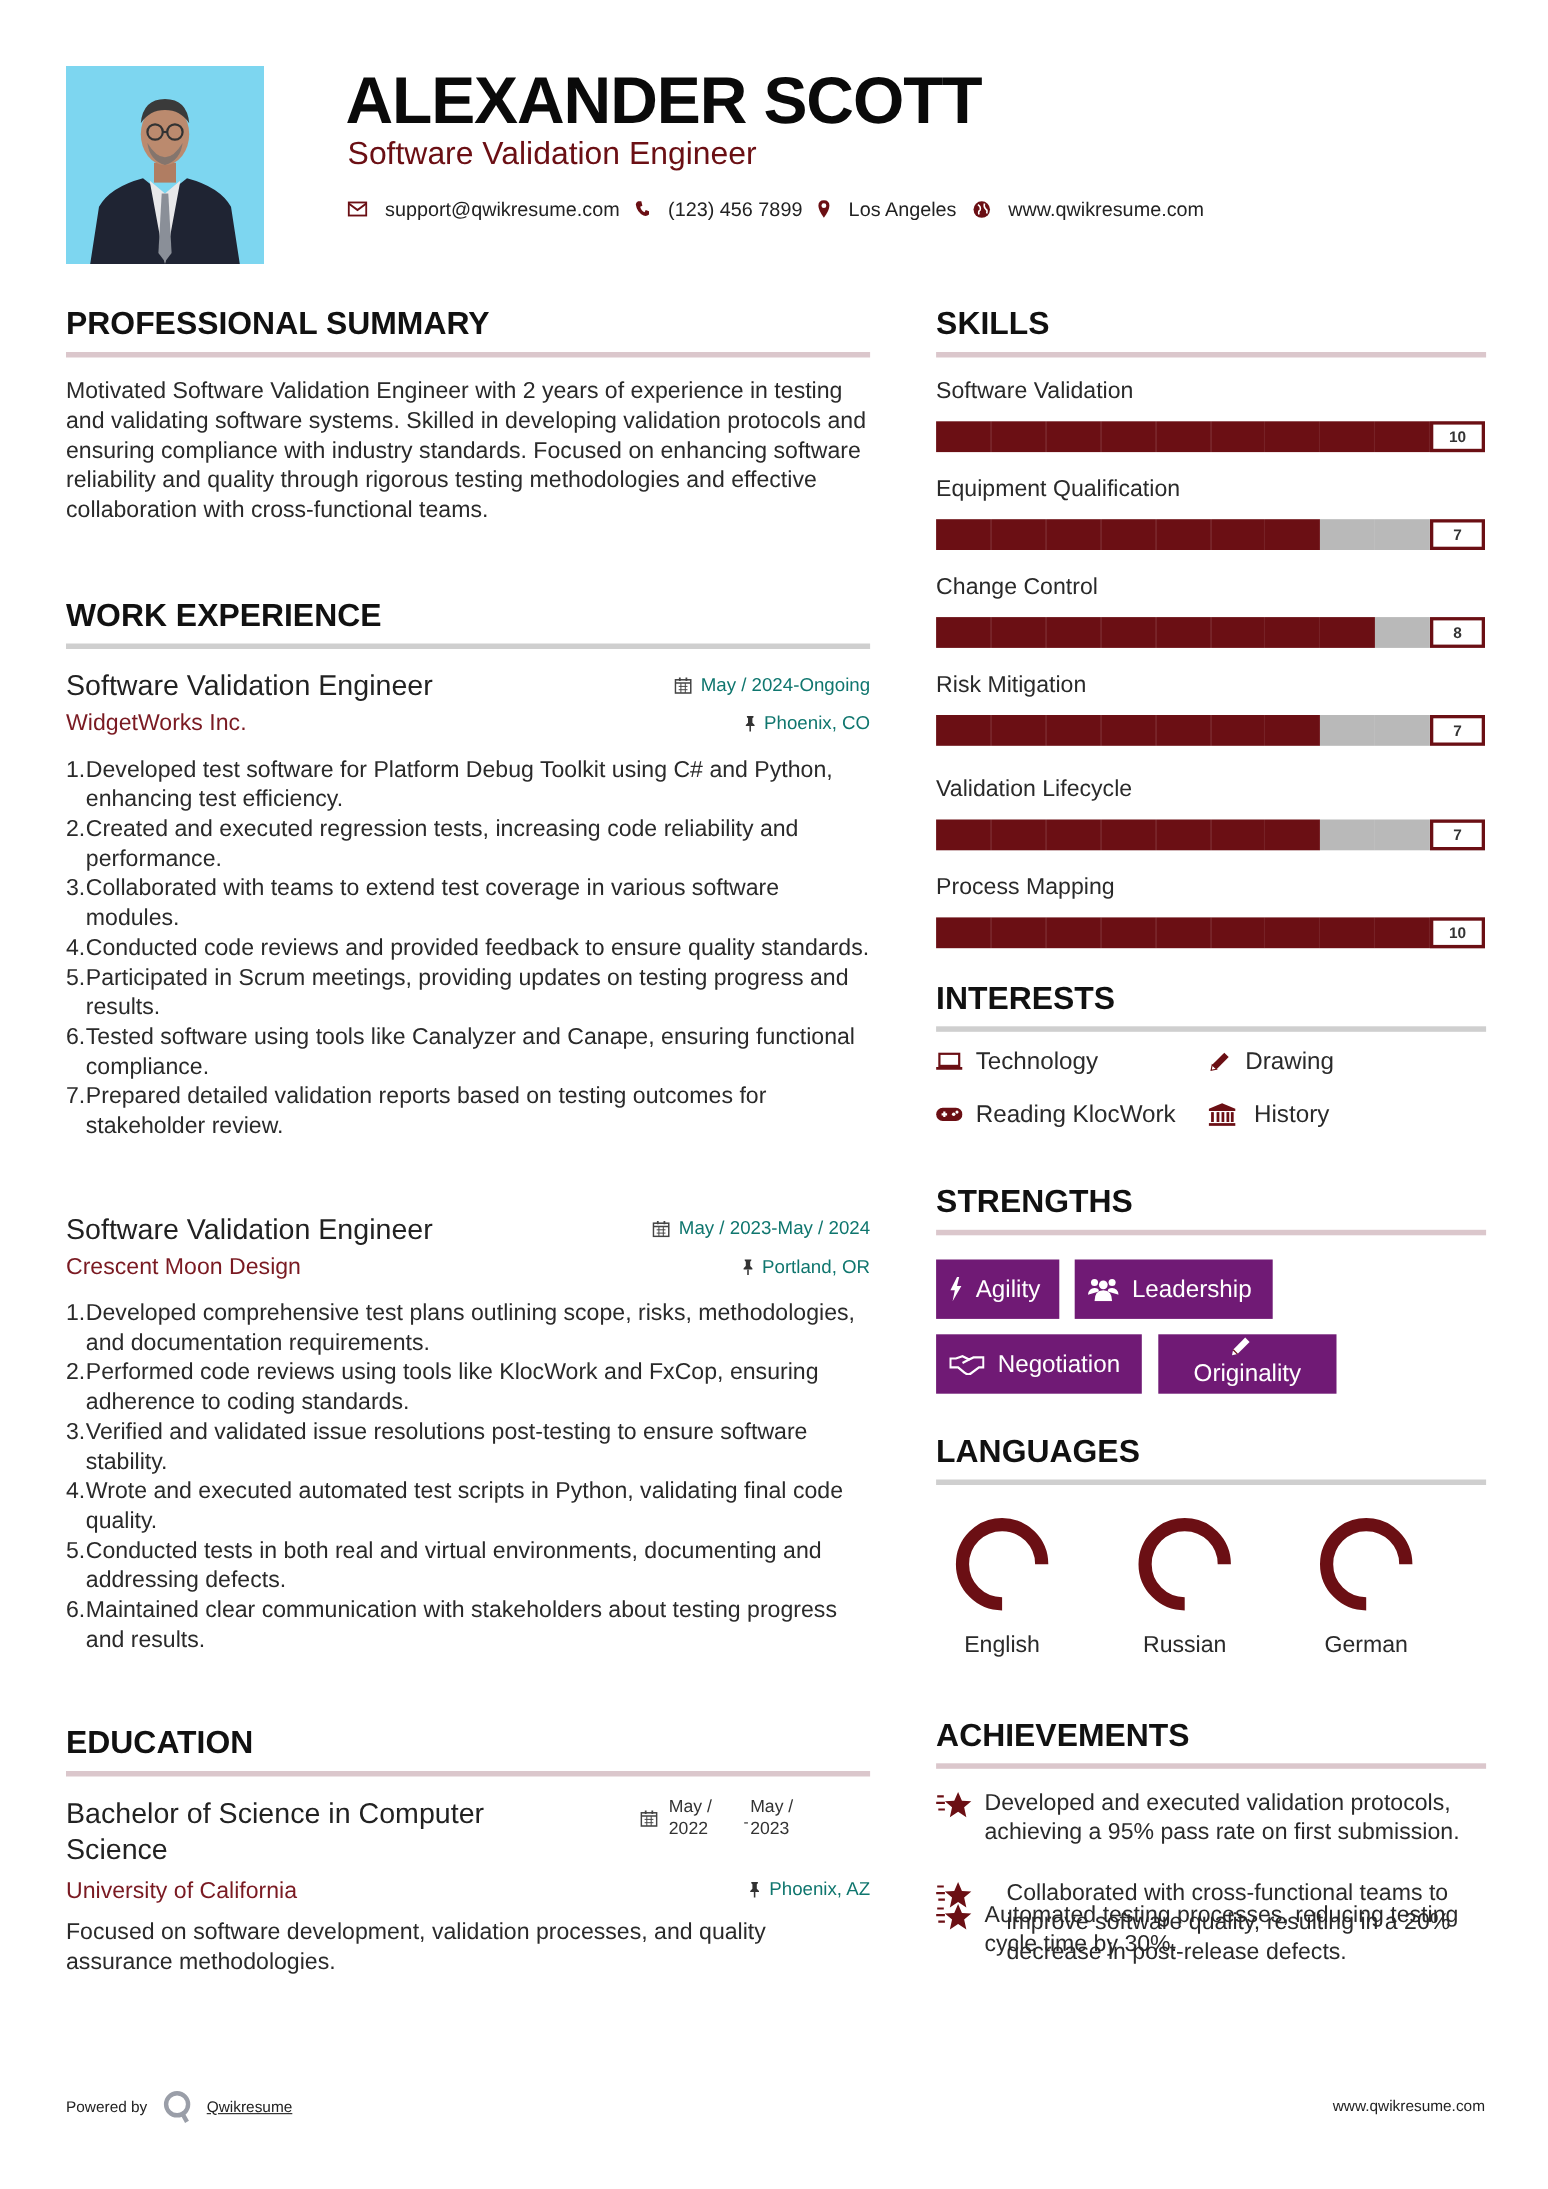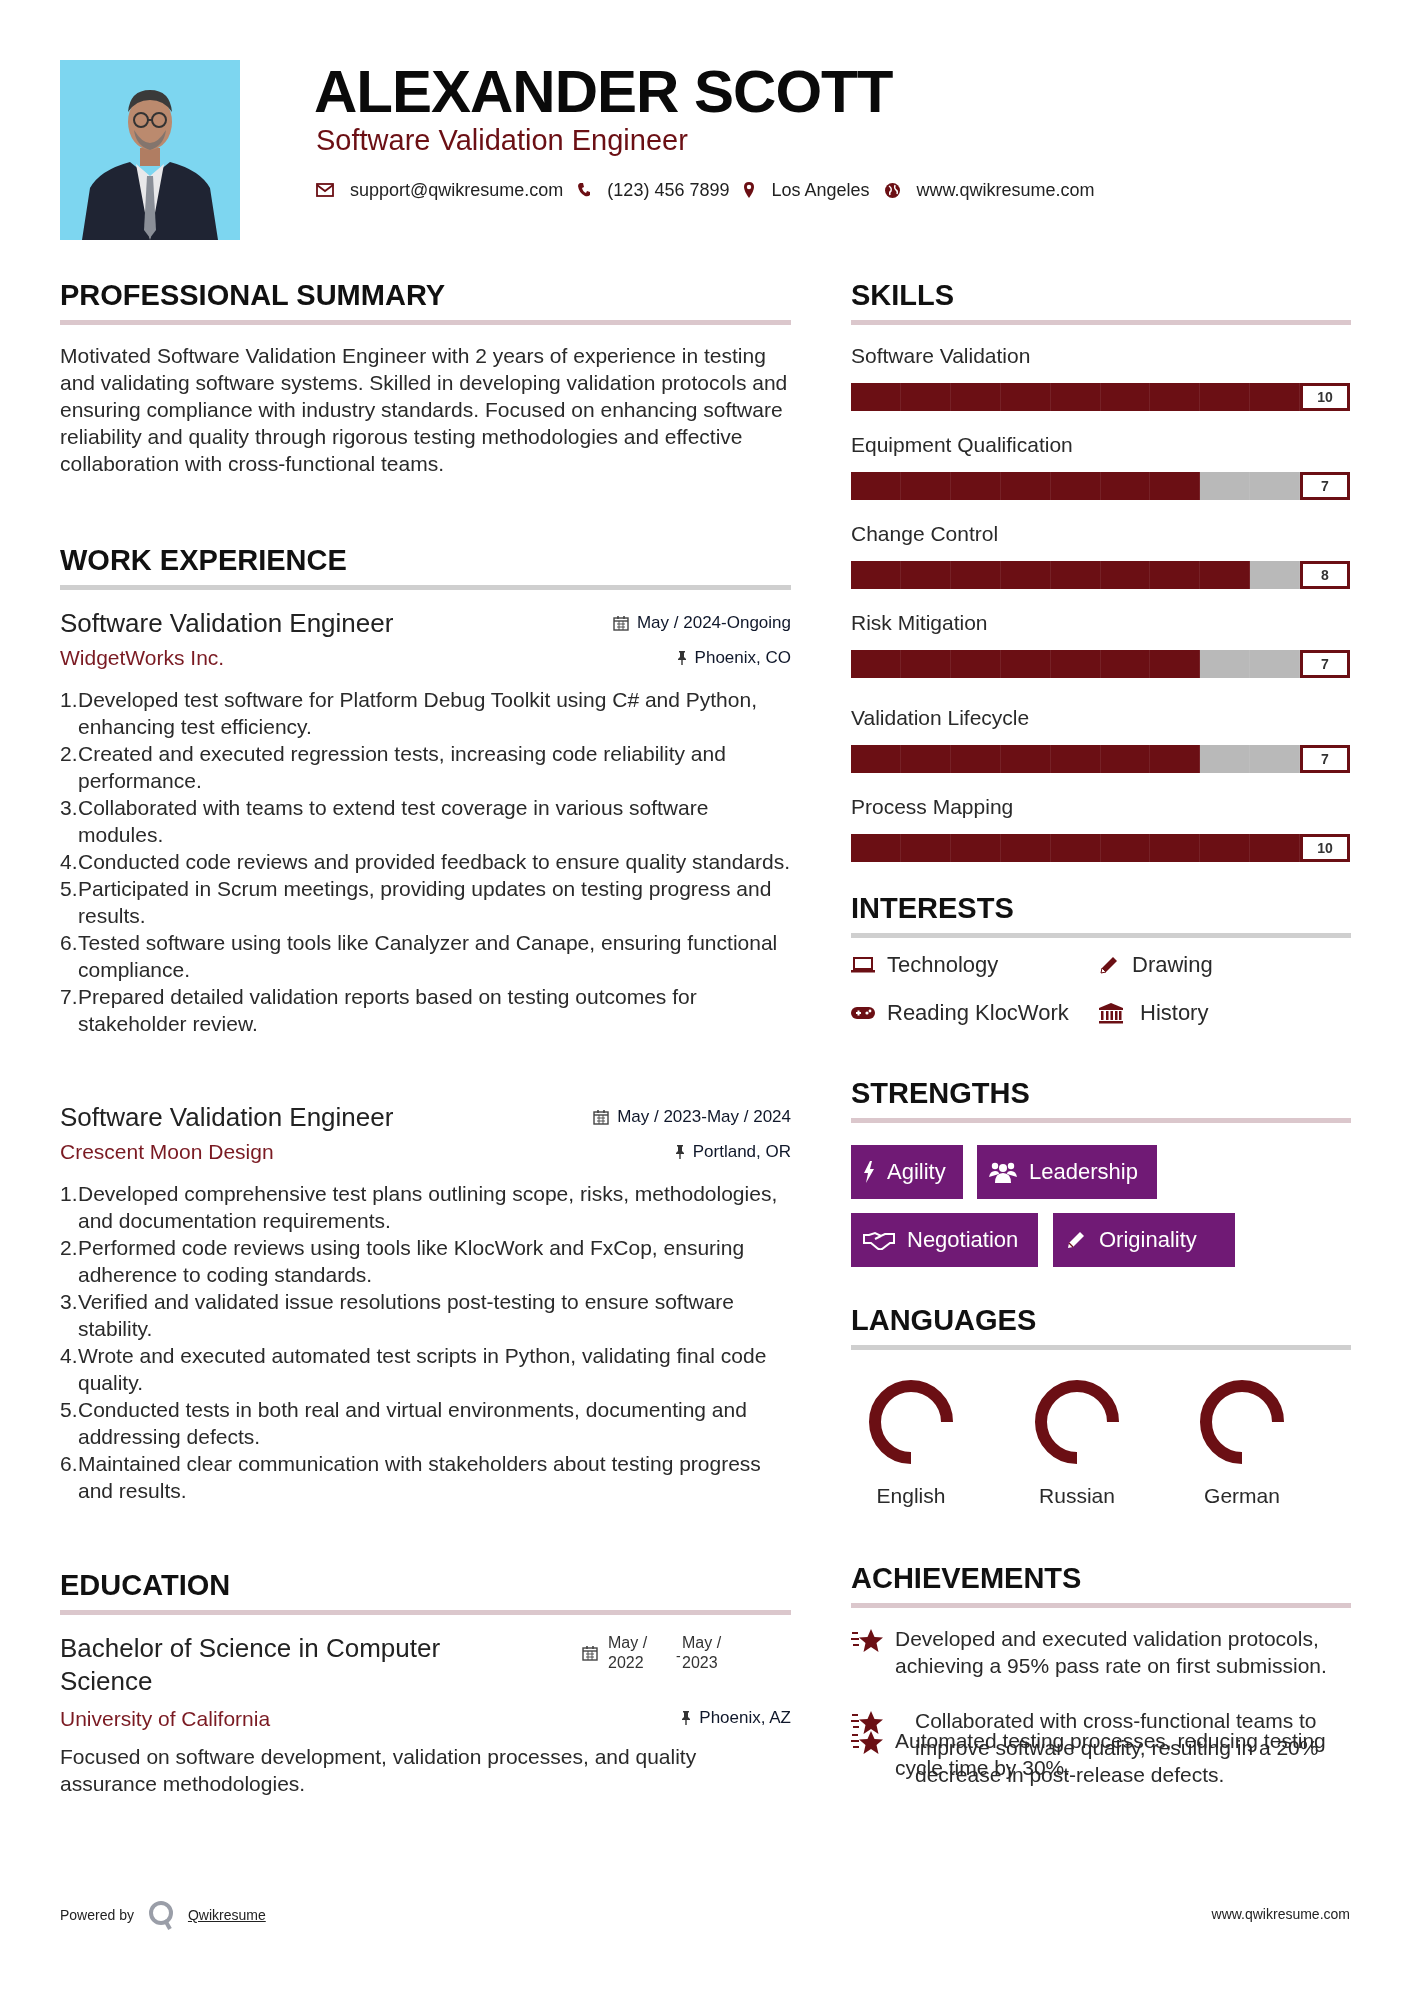--- a/index.html
+++ b/index.html
@@ -18,21 +18,21 @@
   
   .sec-h { font-size: 29px; font-weight: 700; color: #111; letter-spacing: 0px; line-height: 34px; }
   .sec-line { height: 5px; background: #dbc7cc; }
   .sec-line.gray { background: #cfcfcf; }
 
   .body-text { font-size: 21px; line-height: 27px; color: #2a2a2a; }
 
   
   .job-title { font-size: 26px; color: #222; line-height: 32px; }
   .company { font-size: 21px; color: #7a1a22; line-height: 28px; }
-  .meta { font-size: 17px; color: #0f172a; display: flex; align-items: center; justify-content: flex-end; }
+  .meta { font-size: 17px; color: #0f766e; display: flex; align-items: center; justify-content: flex-end; }
   .meta svg { margin-right: 8px; }
   ol.duties { list-style: none; }
   ol.duties li { position: relative; padding-left: 18px; font-size: 21px; line-height: 27px; color: #2a2a2a; }
   ol.duties li .num { position: absolute; left: 0; top: 0; }
 
   
   .skill-name { font-size: 21px; color: #2a2a2a; line-height: 28px; }
   .bar { height: 28px; width: 499px; position: relative; display: flex; }
   .bar .seg { flex: 1; height: 100%; border-right: 1px solid rgba(255,255,255,0.08); }
   .bar .seg.on { background: #6b0f14; }
@@ -390,21 +390,21 @@
   </svg>
   <span>Leadership</span>
 </div>
 <div class="chip" style="left:851px; top:1213px; width:187px;">
   <svg width="32" height="20" viewBox="0 0 32 20">
     <path d="M1 5 H6 L12 3 L18 6 L22 4 H31 V13 H27 L19 19 Q16 20 14 18 L8 13 H1 Z" fill="none" stroke="#fff" stroke-width="2"></path>
     <path d="M12 9 L18 6" stroke="#fff" stroke-width="2"></path>
   </svg>
   <span>Negotiation</span>
 </div>
-<div class="chip" style="left:1053px; top:1213px; width:182px;">
+<div class="chip" style="left:1053px; top:1213px; width:162px;flex-direction:column;">
   <svg width="22" height="22" viewBox="0 0 22 22">
     <path d="M3 19 L4 14 L15 3 L19 7 L8 18 Z" fill="#fff"></path>
     <path d="M4 14 L8 18" stroke="#6b0f14" stroke-width="1.2"></path>
   </svg>
   <span>Originality</span>
 </div>
 
 <div class="abs sec-h" style="left:851px; top:1303px;">LANGUAGES</div>
 <div class="abs sec-line gray" style="left:851px; top:1345px; width:500px;"></div>
 

